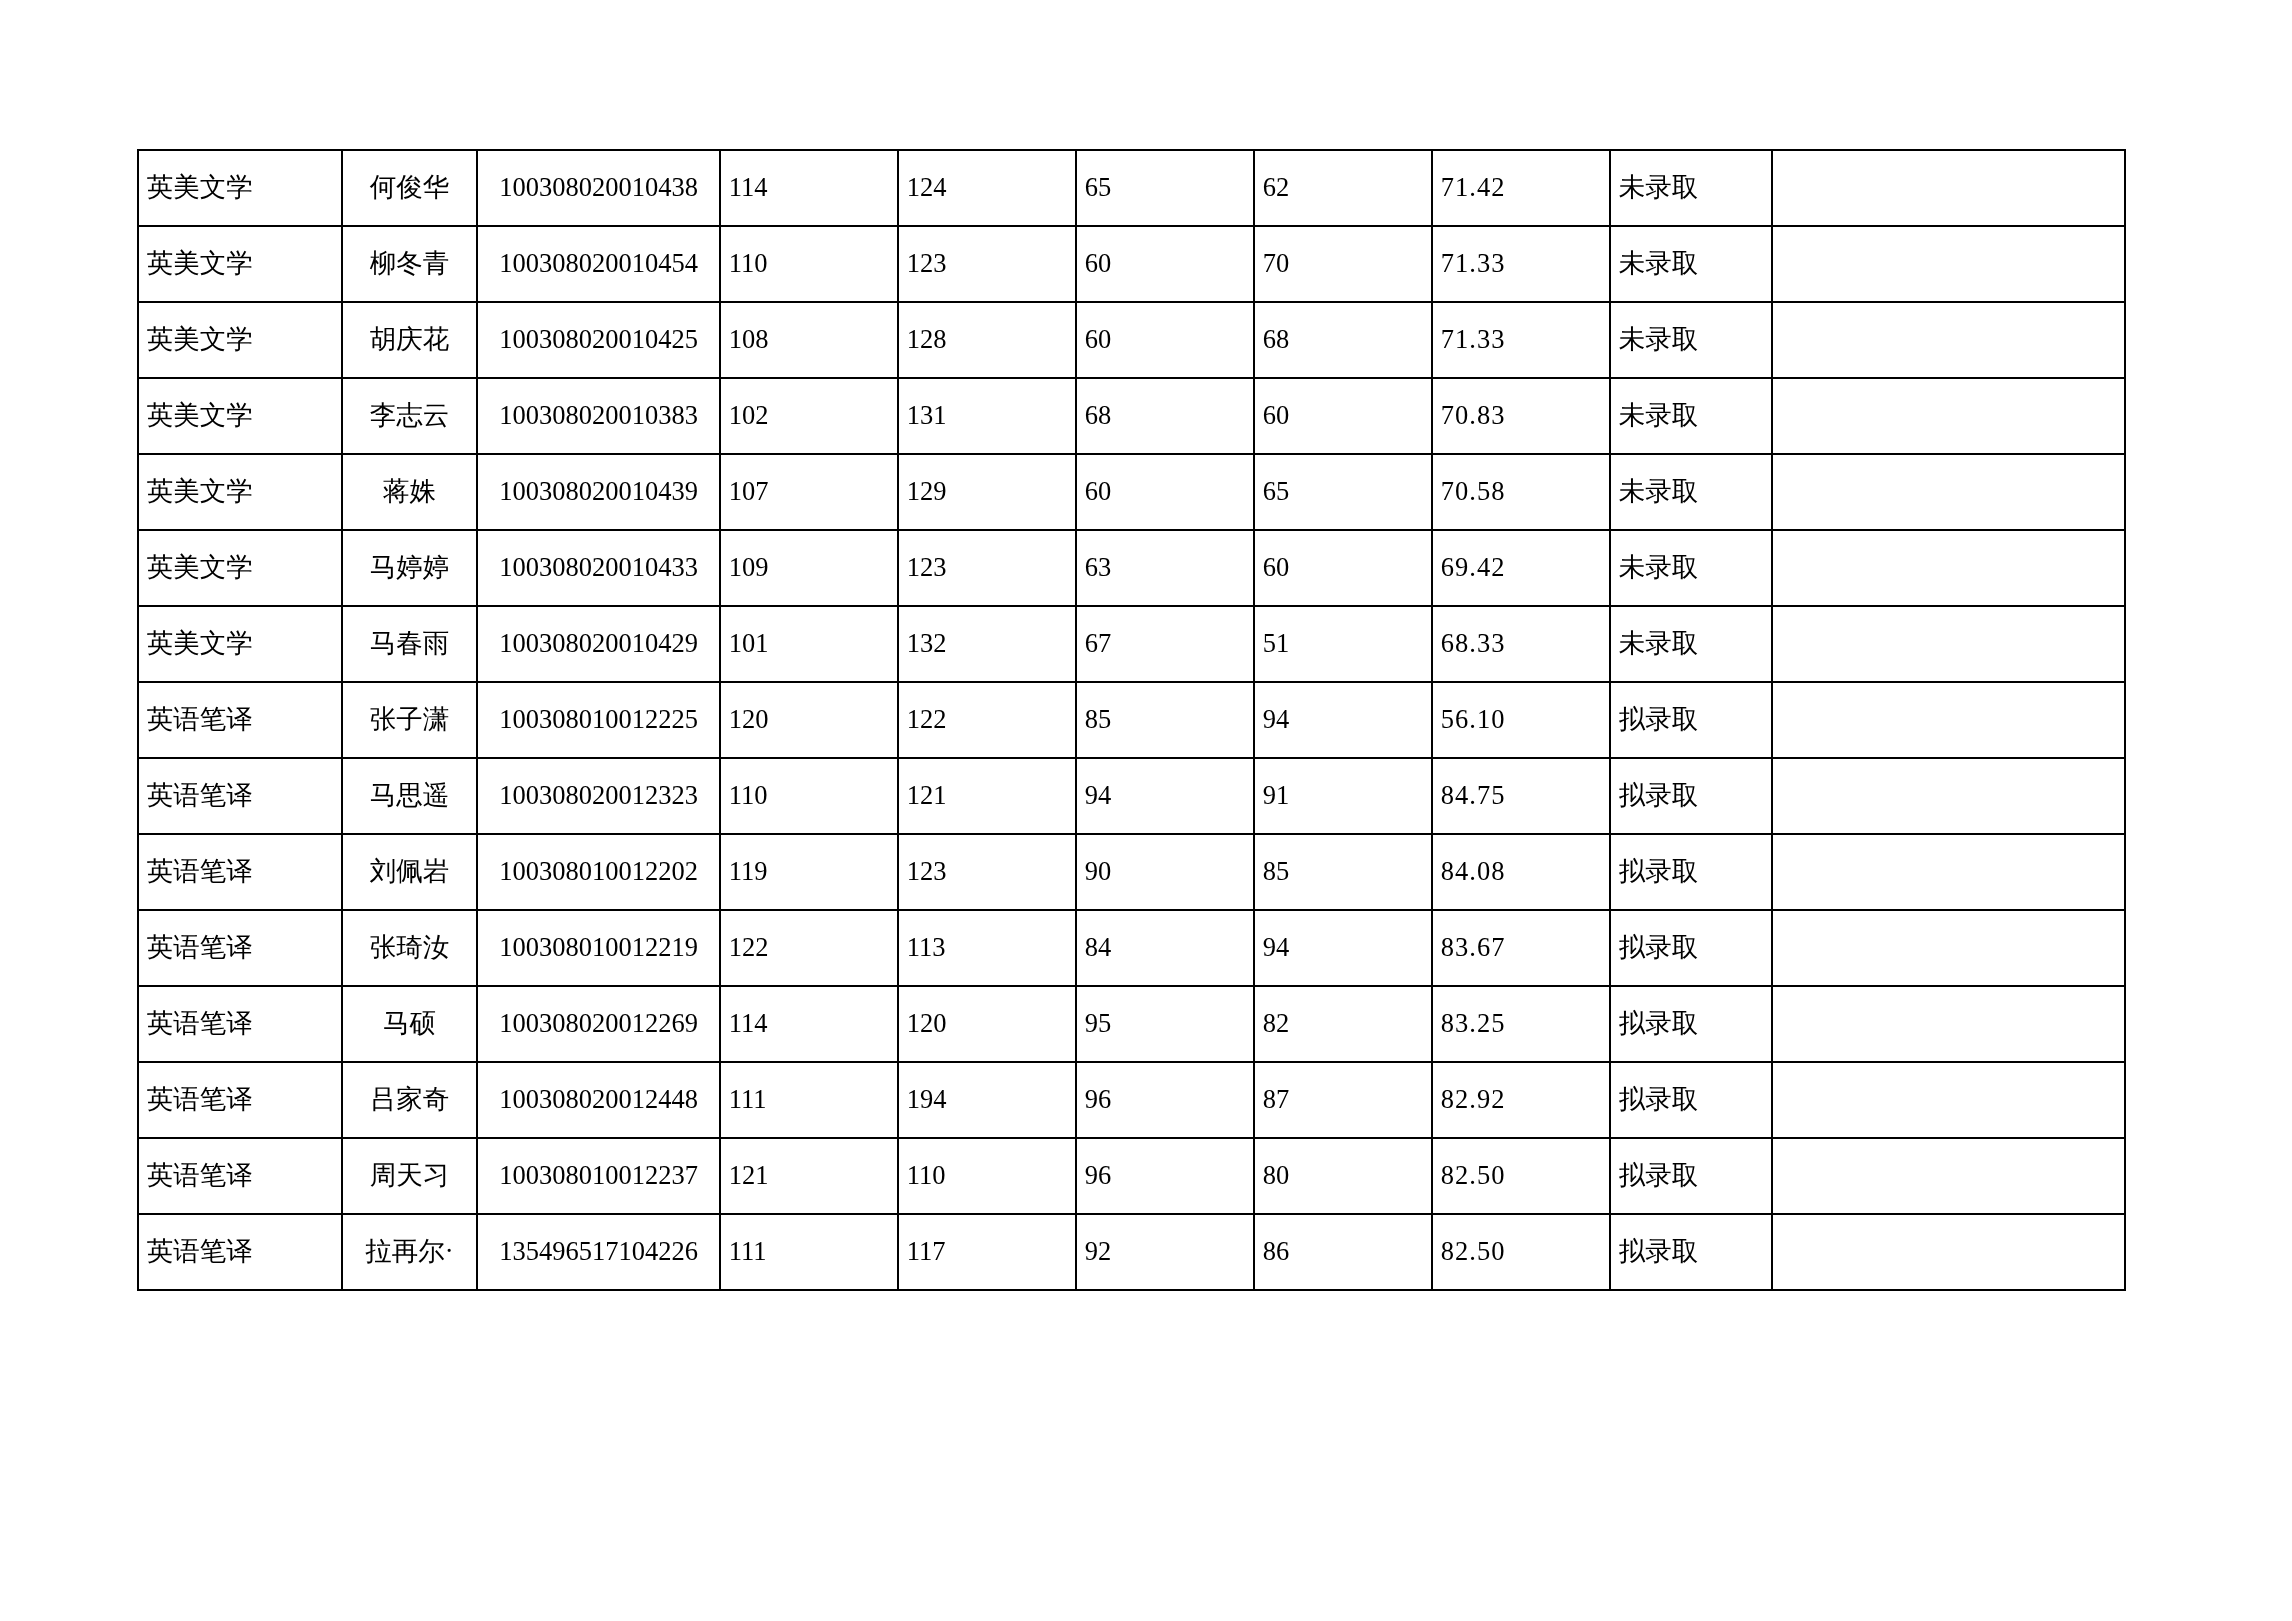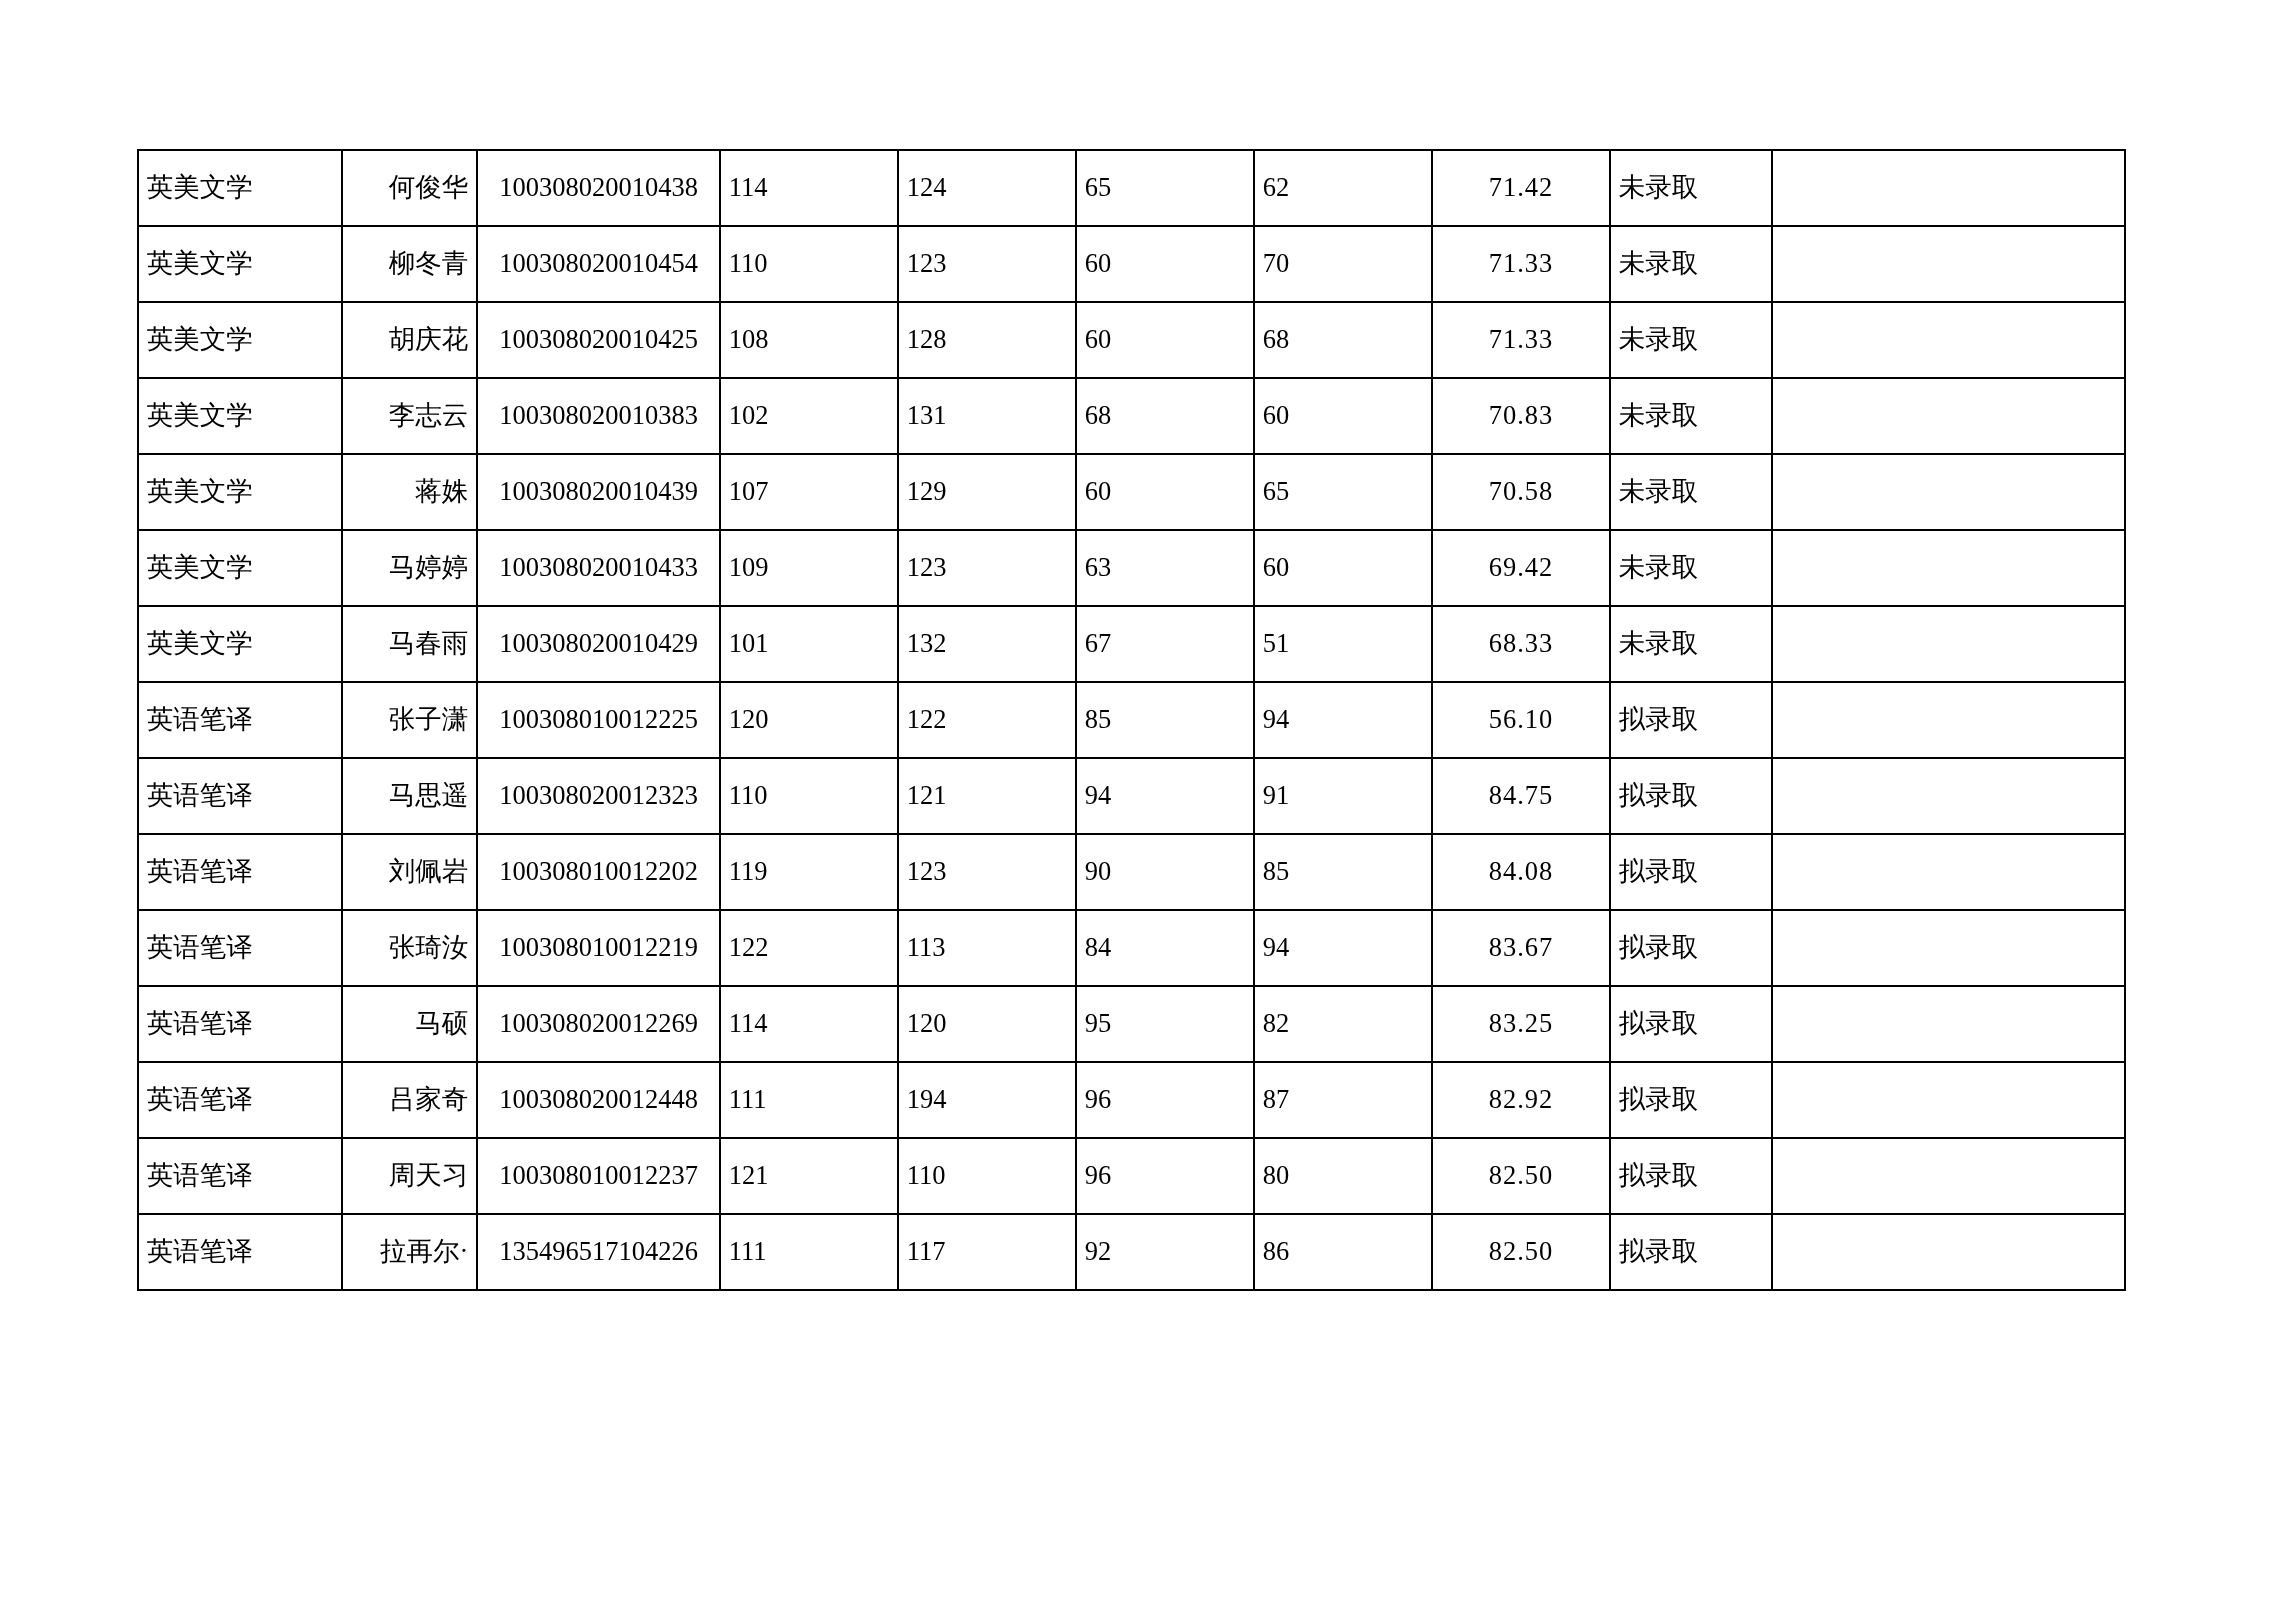--- a/index.html
+++ b/index.html
@@ -48,24 +48,24 @@
   col.c-id      { width: 243px; }
   col.c-s1      { width: 178px; }
   col.c-s2      { width: 178px; }
   col.c-s3      { width: 178px; }
   col.c-s4      { width: 178px; }
   col.c-total   { width: 178px; }
   col.c-status  { width: 162px; }
   col.c-note    { width: 353px; }
 
   td.major   { text-align: left;   padding-left: 13.7px; }
-  td.name    { text-align: right;   padding-left: 13.7px; }
+  td.name    { text-align: center;   padding-left: 13.7px; }
   td.id      { text-align: center; font-family: "Liberation Serif", serif; margin-left: 16px; }
   td.num     { }
-  td.total   { text-align: center; letter-spacing: 1px; }
+  td.total   { text-align: left; letter-spacing: 1px; }
   td.status  { text-align: left;   padding-left: 13.7px; margin-top: 24px; }
   td.note    { text-align: left; }
 </style>
 </head>
 <body>
 
 <div class="page">
   <div class="table-wrap">
     <table class="score-table">
       <colgroup>

